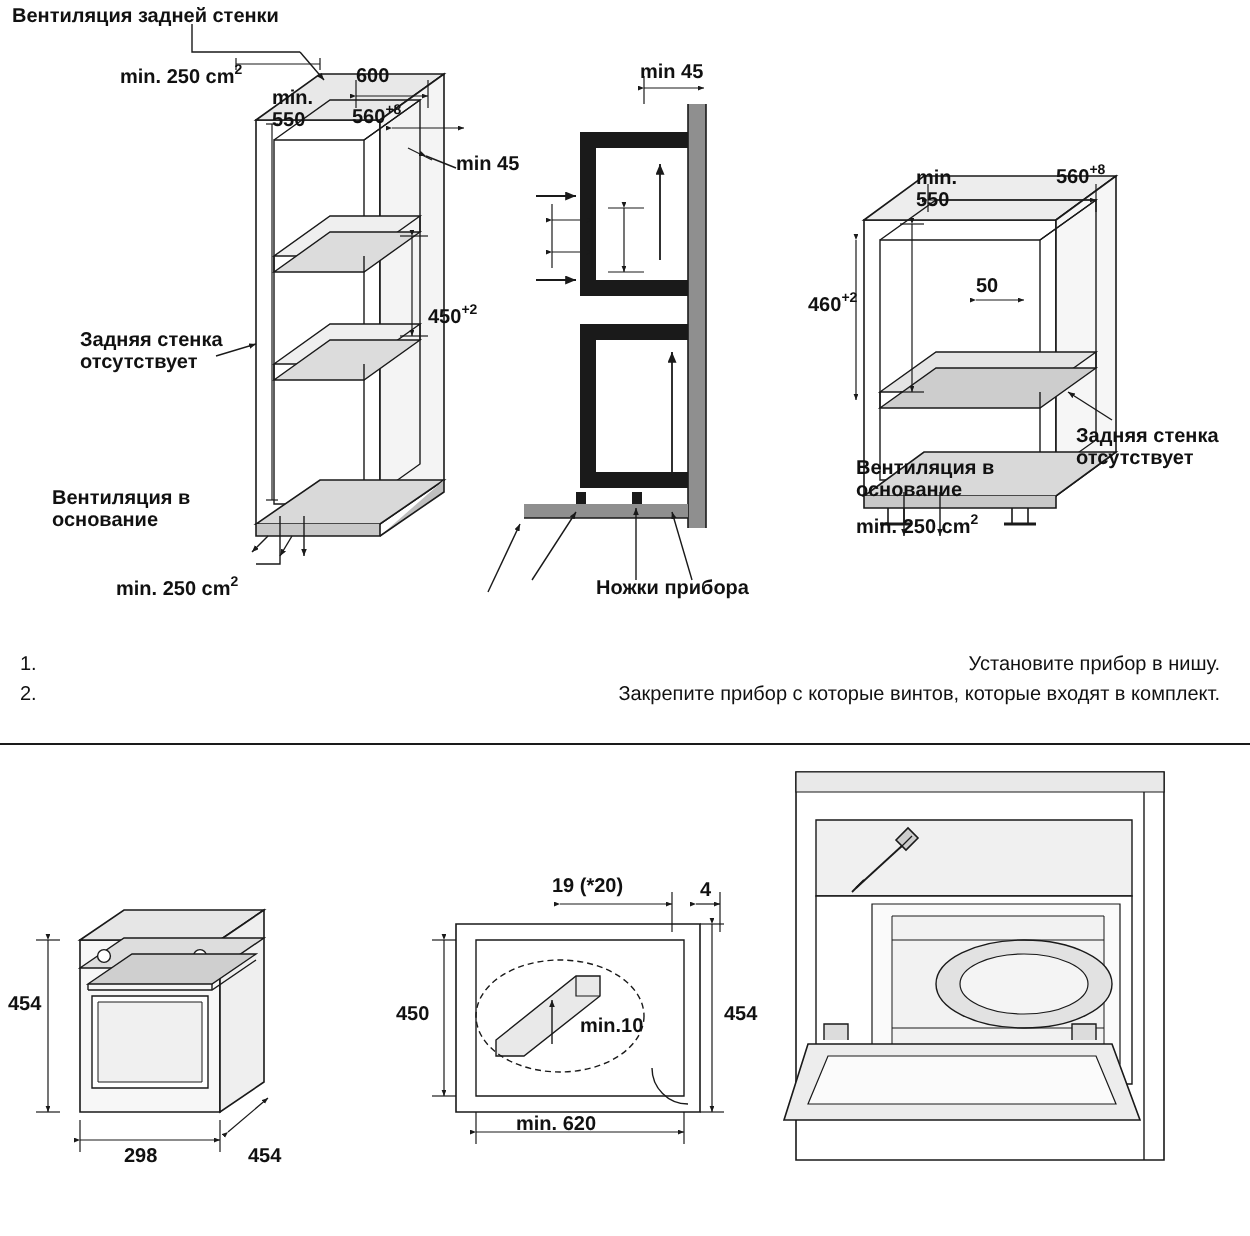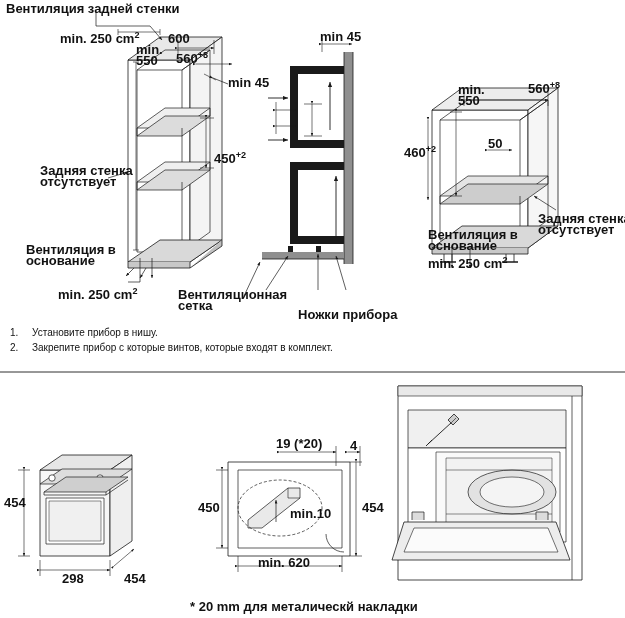--- a/index.html
+++ b/index.html
@@ -22,21 +22,21 @@
     height: 618px;
   }
   svg.diagram {
     position: absolute;
     left: 0; top: 0;
     width: 625px;
     height: 618px;
   }
   .lbl {
     position: absolute;
-    font-size: 13px;
+    font-size: 10px;
     line-height: 11px;
     color: #111111;
     white-space: pre;
   }
   .lbl.bold { font-weight: bold; }
   .steps {
     position: absolute;
     left: 10px;
     top: 327px;
     width: 600px;
@@ -44,21 +44,21 @@
     color: #111111;
   }
   .steps .row {
     display: flex;
     margin-bottom: 4px;
   }
   .steps .num {
     width: 22px;
     flex: 0 0 22px;
   }
-  .steps .txt { flex: 1 1 auto; }
+  .steps .txt { flex: 1 1 auto; text-align: right; }
   sup { font-size: 0.7em; vertical-align: super; }
 </style>
 </head>
 <body>
 
 <div class="page">
 
   <svg class="diagram" viewBox="0 0 625 618" xmlns="http://www.w3.org/2000/svg">
     <defs>
       <marker id="arr" markerWidth="7" markerHeight="7" refX="6" refY="2.5" orient="auto">
@@ -289,32 +289,31 @@
           <line x1="426" y1="446" x2="432" y2="440" stroke-width="0.9"></line>
         </g>
 
         <path d="M398,386 L582,386 L582,396 L398,396 Z" fill="#e9e9e9" stroke-width="0.6"></path>
       </g>
     </g>
   </svg>
 
   <div class="lbl bold" style="left:6px; top:3px;">Вентиляция задней стенки</div>
   <div class="lbl bold" style="left:60px; top:30px;">min. 250 cm<sup>2</sup></div>
-  <div class="lbl bold" style="left:168px; top:33px;">600</div>
+  <div class="lbl bold" style="left:178px; top:33px;">600</div>
   <div class="lbl bold" style="left:136px; top:44px;">min.<br>550</div>
   <div class="lbl bold" style="left:176px; top:50px;">560<sup>+8</sup></div>
   <div class="lbl bold" style="left:228px; top:77px;">min 45</div>
   <div class="lbl bold" style="left:214px; top:150px;">450<sup>+2</sup></div>
   <div class="lbl bold" style="left:40px; top:165px;">Задняя стенка<br>отсутствует</div>
   <div class="lbl bold" style="left:26px; top:244px;">Вентиляция в<br>основание</div>
   <div class="lbl bold" style="left:58px; top:286px;">min. 250 cm<sup>2</sup></div>
 
   <div class="lbl bold" style="left:320px; top:31px;">min 45</div>
-  <div class="lbl bold" style="left:178px; top:289px;">Вентиляционная<br>сетка</div>
-  <div class="lbl bold" style="left:298px; top:289px;margin-top:20px;">Ножки прибора</div>
+  <div class="lbl bold" style="left:298px; top:289px;">Ножки прибора</div>
 
   <div class="lbl bold" style="left:458px; top:84px;">min.<br>550</div>
   <div class="lbl bold" style="left:528px; top:80px;">560<sup>+8</sup></div>
   <div class="lbl bold" style="left:404px; top:144px;">460<sup>+2</sup></div>
   <div class="lbl bold" style="left:488px; top:138px;">50</div>
   <div class="lbl bold" style="left:428px; top:229px;">Вентиляция в<br>основание</div>
   <div class="lbl bold" style="left:428px; top:255px;">min. 250 cm<sup>2</sup></div>
   <div class="lbl bold" style="left:538px; top:213px;">Задняя стенка<br>отсутствует</div>
 
   <div class="steps">
@@ -332,15 +331,14 @@
   <div class="lbl bold" style="left:62px; top:573px;">298</div>
   <div class="lbl bold" style="left:124px; top:573px;">454</div>
 
   <div class="lbl bold" style="left:276px; top:438px;">19 (*20)</div>
   <div class="lbl bold" style="left:350px; top:440px;">4</div>
   <div class="lbl bold" style="left:198px; top:502px;">450</div>
   <div class="lbl bold" style="left:362px; top:502px;">454</div>
   <div class="lbl bold" style="left:290px; top:508px;">min.10</div>
   <div class="lbl bold" style="left:258px; top:557px;">min. 620</div>
 
-  <div class="lbl bold" style="left:190px; top:601px;">* 20 mm для металическй накладки</div>
 
 </div>
 
 </body></html>

